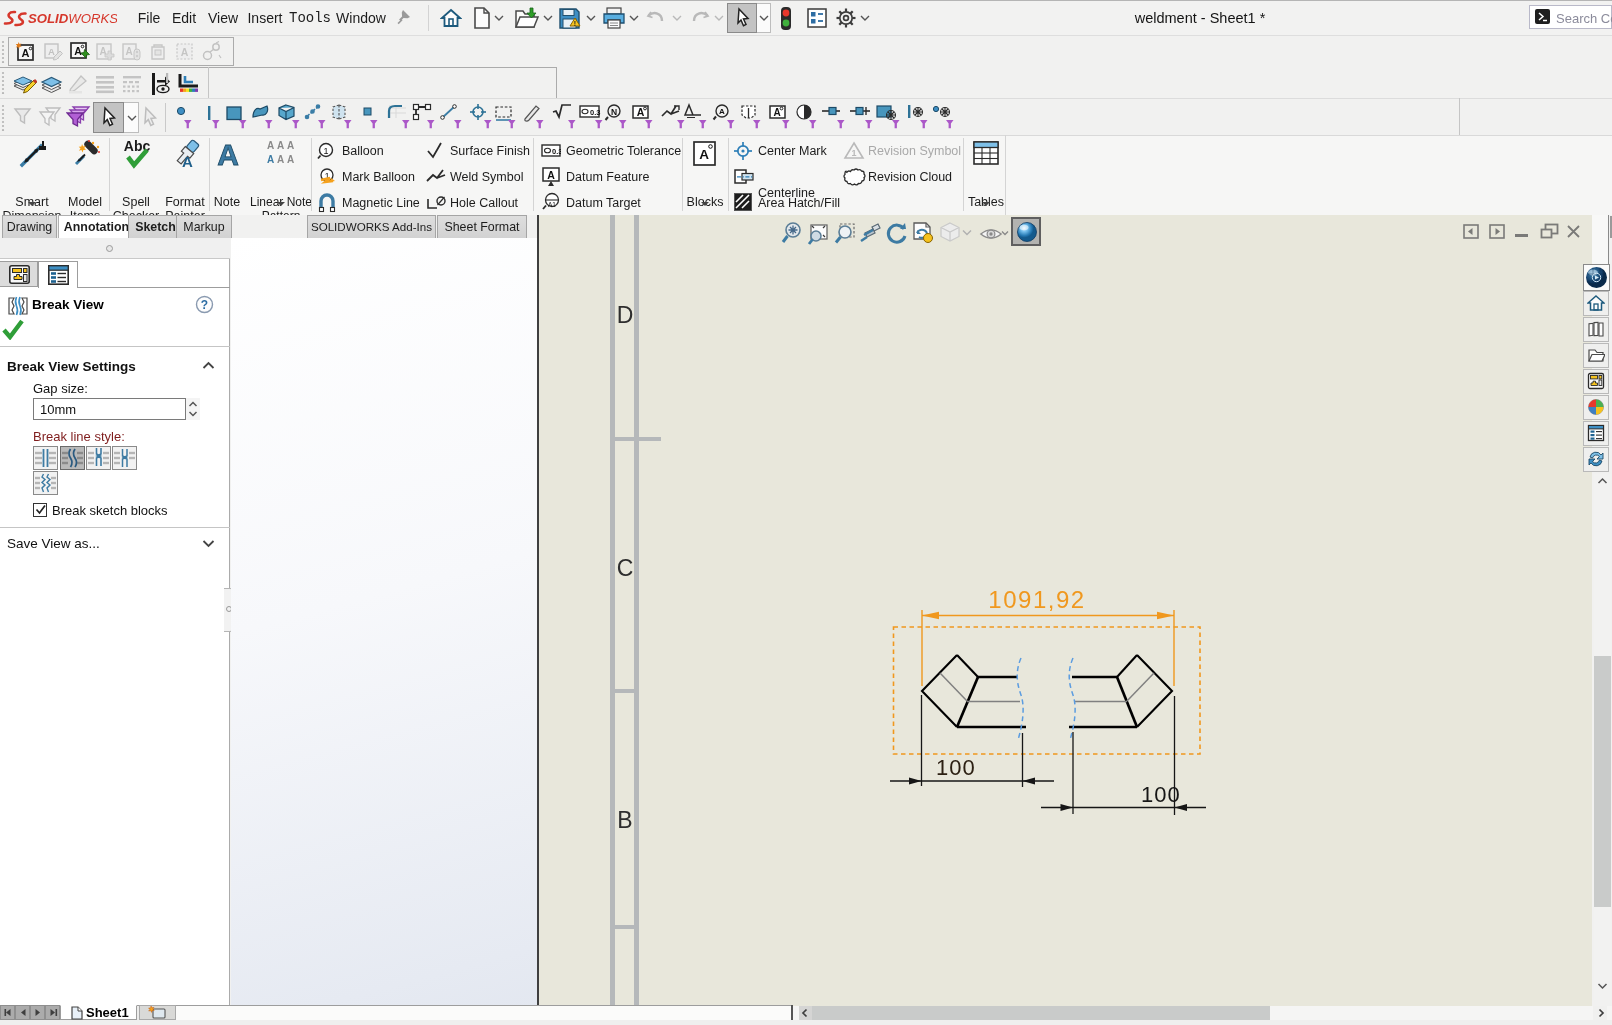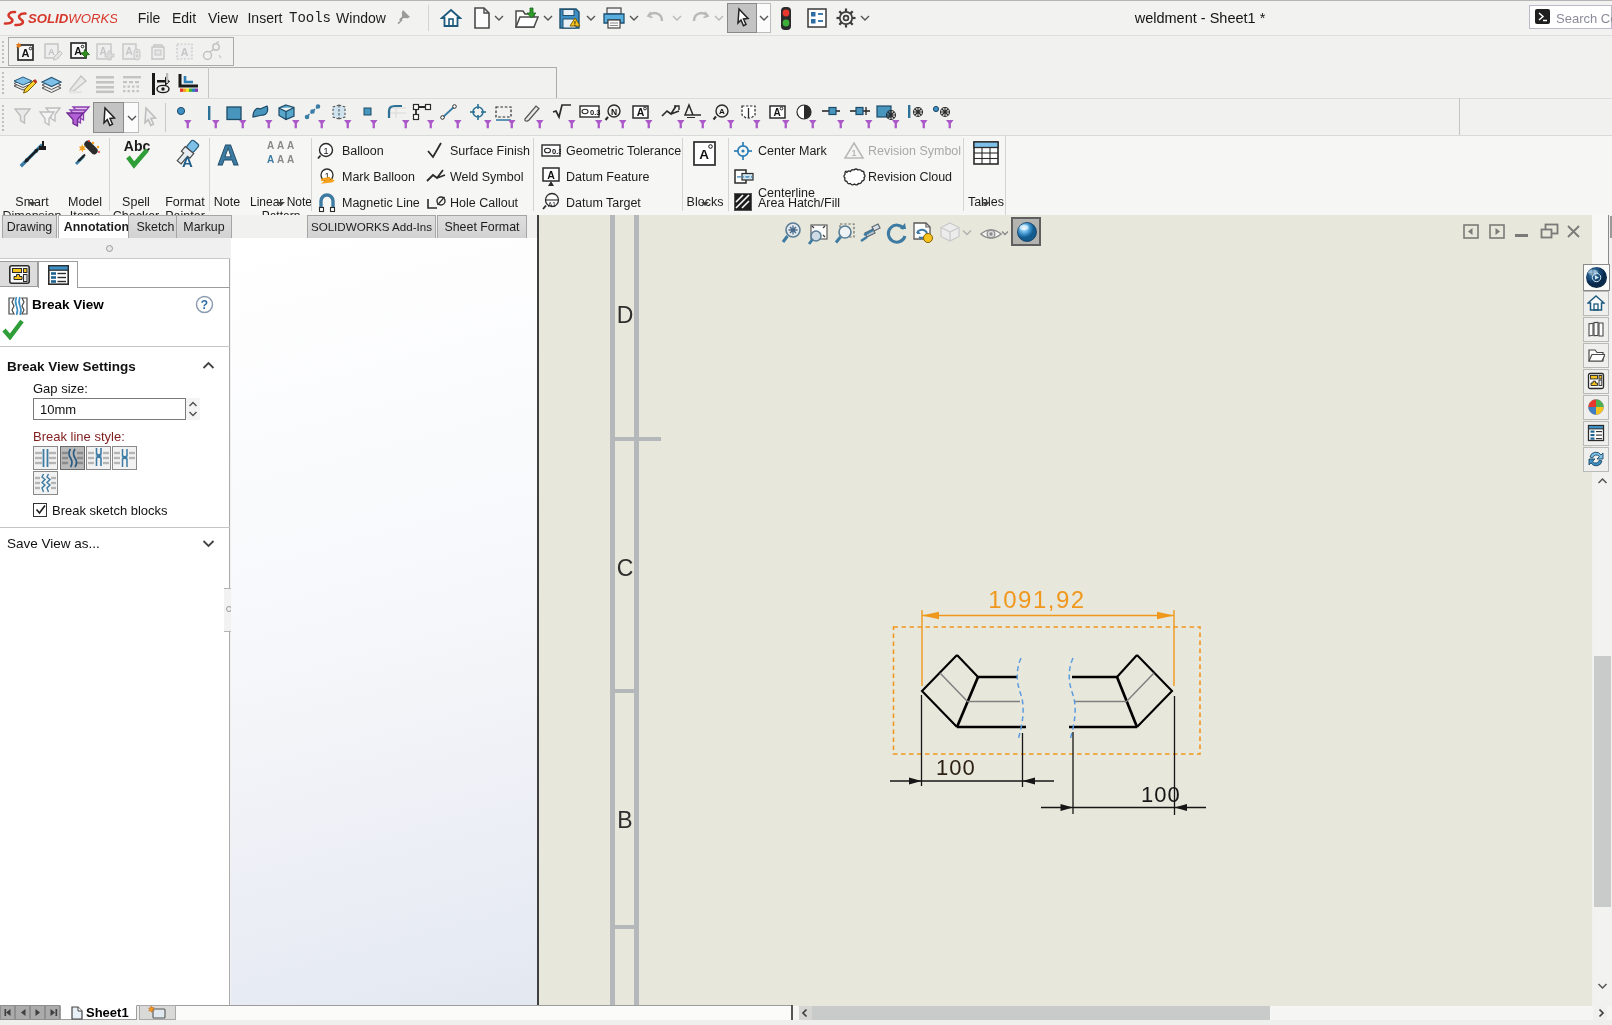--- a/index.html
+++ b/index.html
@@ -713,21 +713,21 @@
 <div class="rsep" style="left:1005px;top:135px;height:80px;"></div>
 </div>
 
 <div class="abs" style="left:0;top:215px;width:537px;height:23px;background:#f1f1f0;"></div>
 <div id="tabs">
 <style>
 .tab{position:absolute;top:215px;height:23px;background:linear-gradient(#dedede,#d2d2d2);border:1px solid #a5a5a5;border-bottom:none;font-size:12.4px;color:#1c1c1c;text-align:center;line-height:22px;}
 </style>
 <div class="tab" style="left:2px;width:55px;">Drawing</div>
 <div class="tab" style="left:58px;width:77px;background:#fff;border-color:#b0b0b0;font-weight:bold;">Annotation</div>
-<div class="tab" style="left:128px;width:55px;">Sketch</div>
+<div class="tab" style="left:128px;width:55px;font-weight:bold;">Sketch</div>
 <div class="tab" style="left:176px;width:56px;">Markup</div>
 <div class="tab" style="left:249px;width:57px;margin-top:24px;">Evaluate</div>
 <div class="tab" style="left:307px;width:129px;font-size:11.6px;">SOLIDWORKS Add-Ins</div>
 <div class="tab" style="left:437px;width:90px;">Sheet Format</div>
 </div>
 
 <div id="panel">
 
 <div class="abs" style="left:0;top:238px;width:230px;height:768px;background:#fff;border-right:1px solid #ababab;"></div>
 <div class="abs" style="left:0;top:238px;width:230px;height:21px;background:#f0f0f0;"></div>

